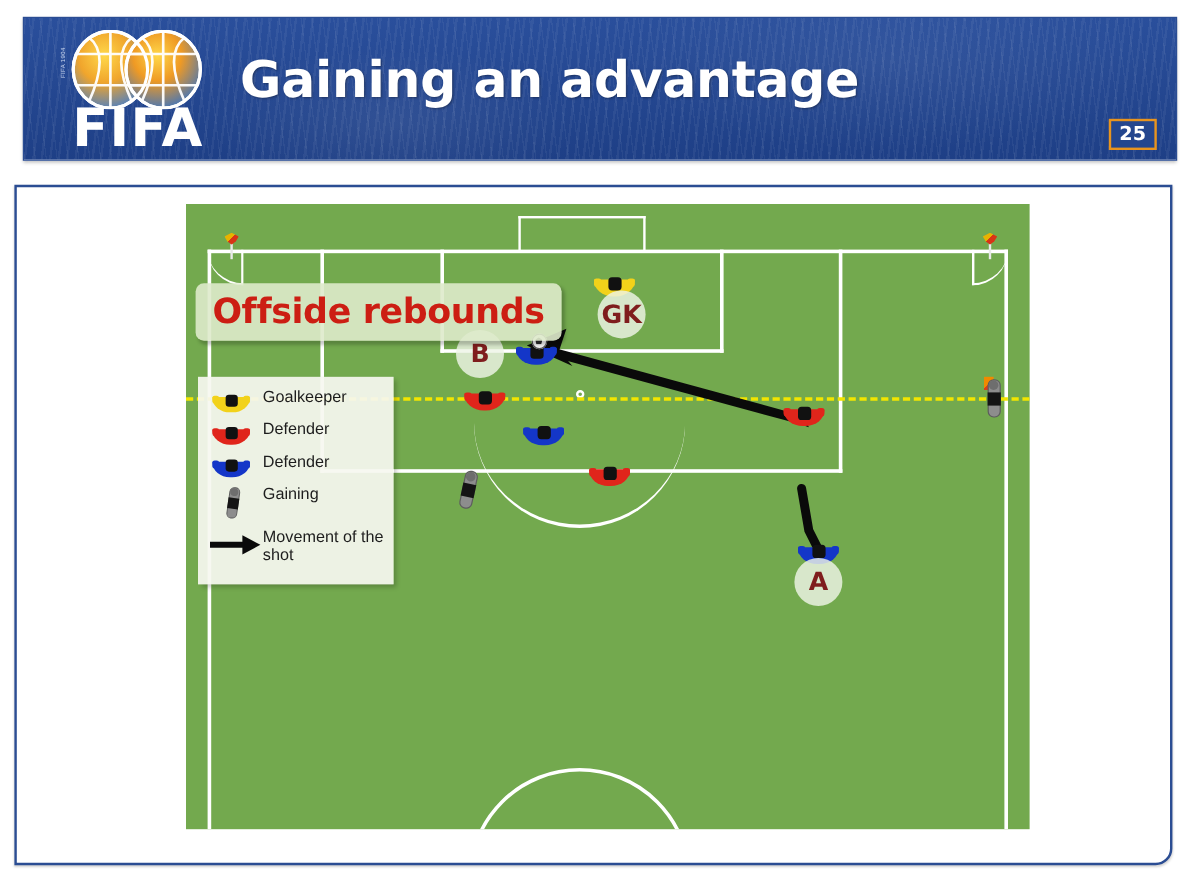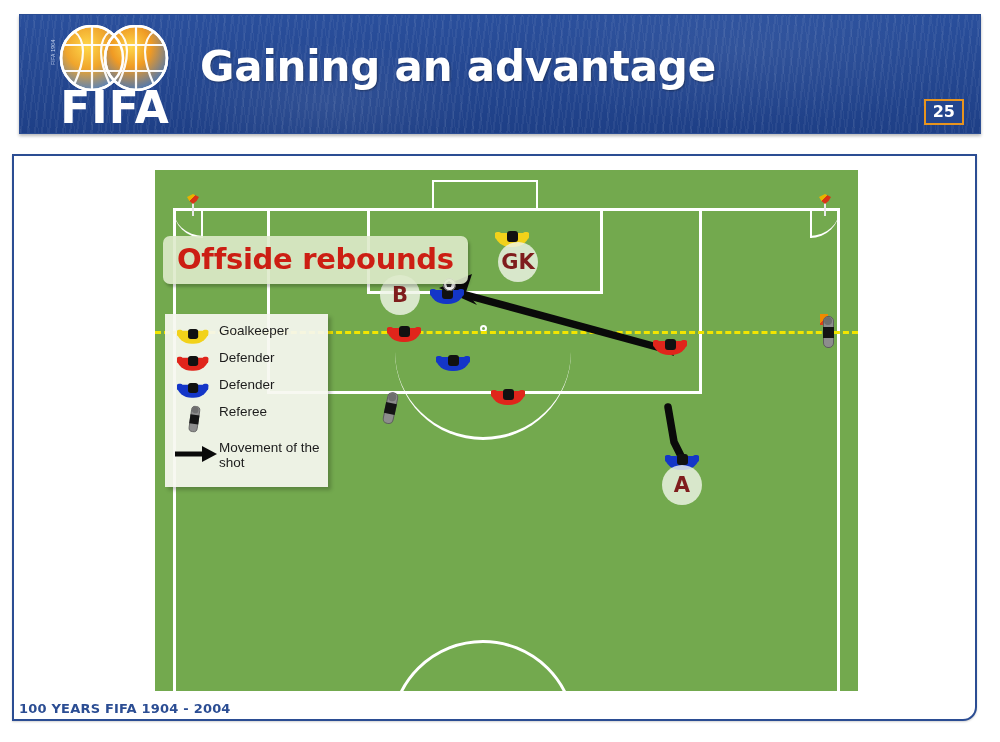--- a/index.html
+++ b/index.html
@@ -377,31 +377,30 @@
       </div>
 
       <div class="legend-row two">
         <div class="legend-ico">
           <div class="ref">
               <div class="body"></div>
               <div class="torso"></div>
               <div class="head"></div>
             </div>
         </div>
-        <div class="legend-txt">Referee</div>
+        <div class="legend-txt">Gaining</div>
       </div>
 
       <div class="legend-row two">
         <div class="legend-ico">
           <svg viewBox="0 0 46 27" width="46" height="27">
             <path d="M2 14 L31 14" stroke="#0a0a0a" stroke-width="5" fill="none"></path>
             <polygon points="29,6 44,14 29,22" fill="#0a0a0a"></polygon>
           </svg>
         </div>
         <div class="legend-txt">Movement of the shot</div>
       </div>
 
     </div>
 
   </div>
 
-  <div class="footer-text">100 YEARS FIFA  1904 - 2004</div>
 </div>
 
 </body></html>

